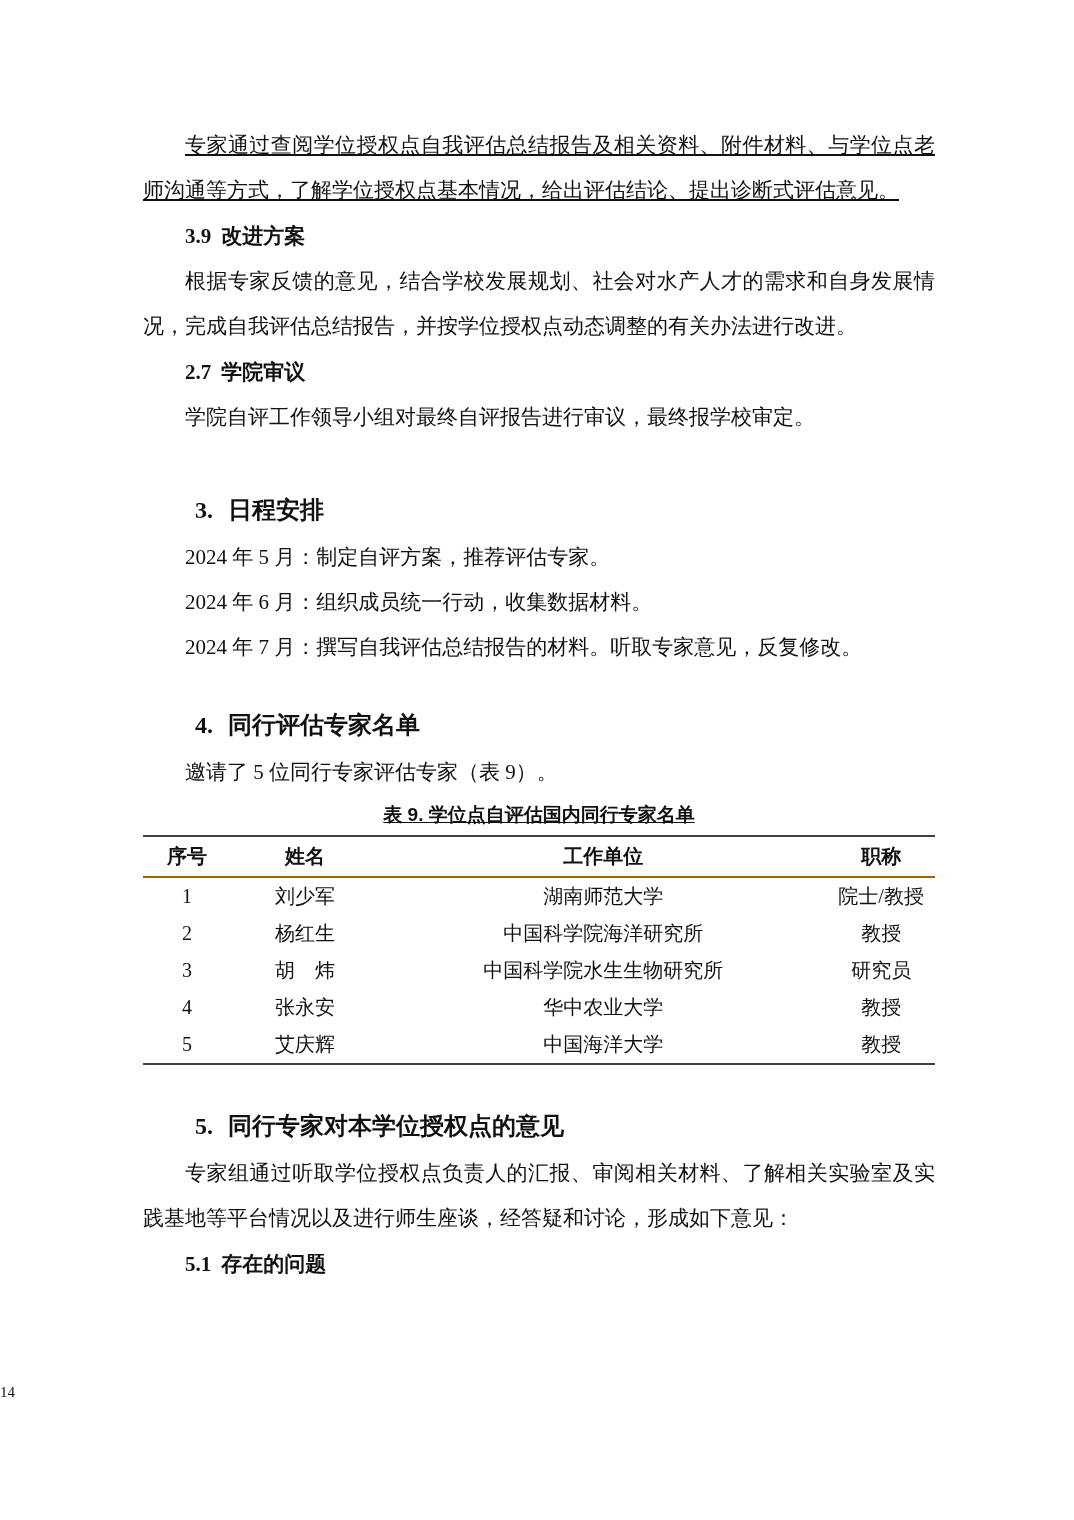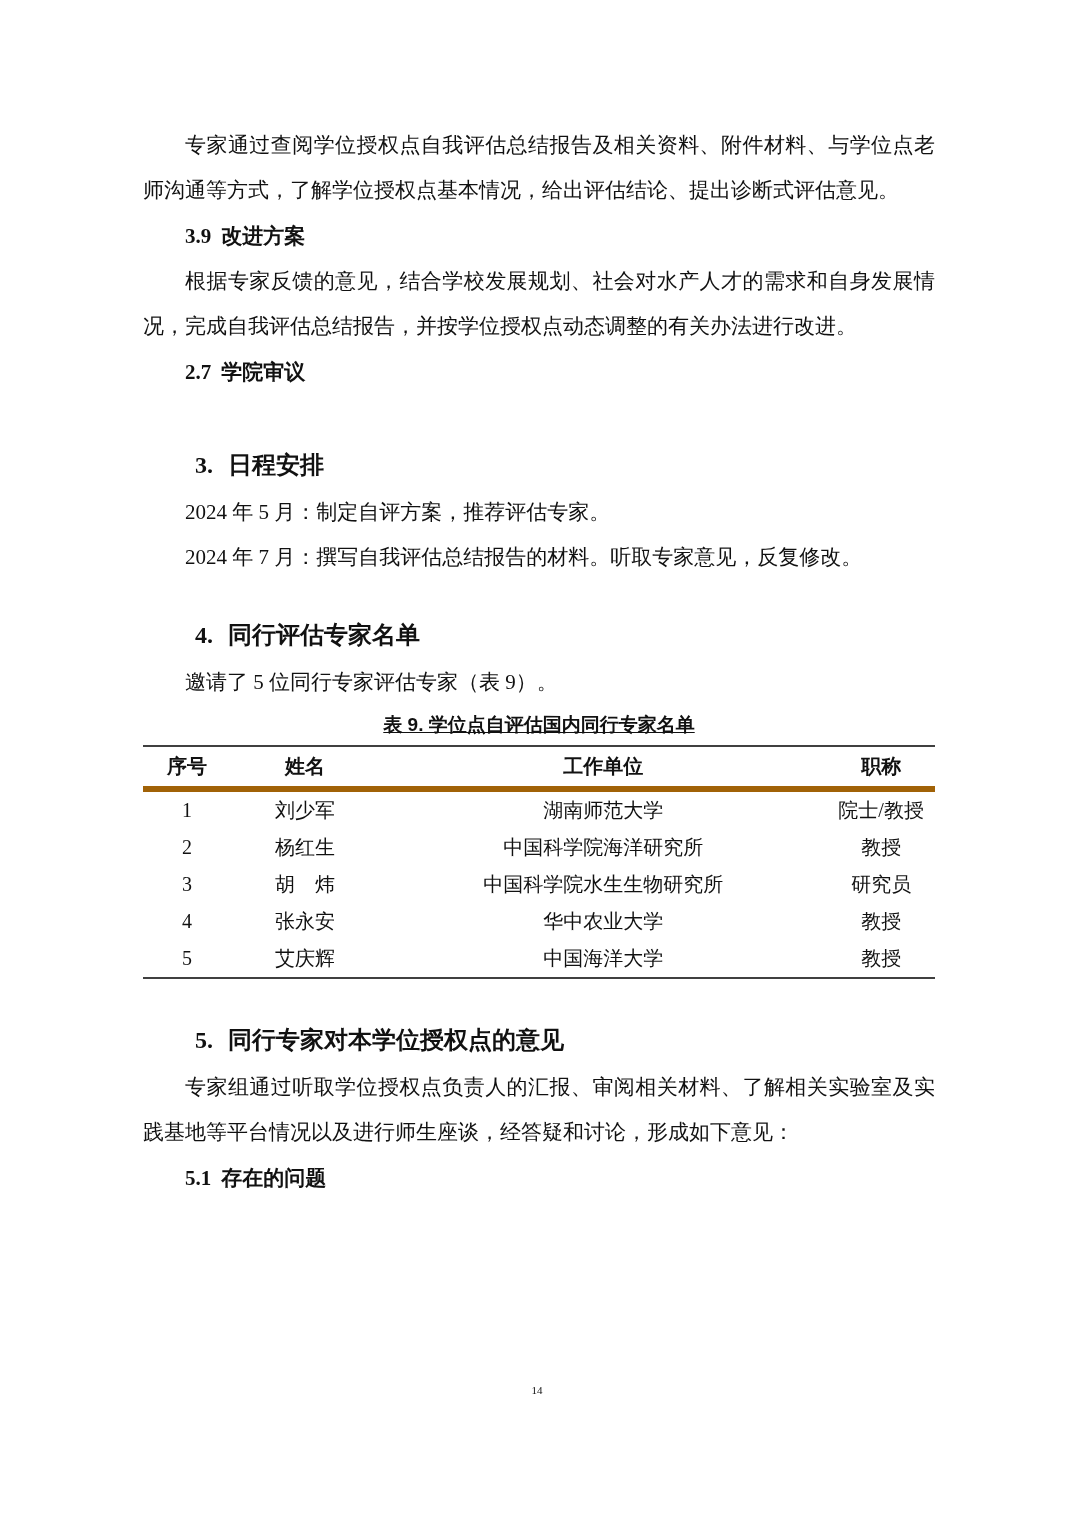--- a/index.html
+++ b/index.html
@@ -18,21 +18,21 @@
     top: 0;
     width: 792px;
   }
   p.body {
     margin: 0;
     font-size: 21px;
     line-height: 45px;
     text-align: justify;
     text-indent: 42px;
   }
-  #p-intro { margin-top: 123px; }
+  #p-intro { margin-top: 123px; text-decoration: underline; }
   .h-sub {
     margin: 0;
     font-size: 21px;
     line-height: 45px;
     font-weight: bold;
     text-indent: 42px;
     font-family: "Liberation Sans", "DejaVu Sans", sans-serif;
   }
   .h-sub .num {
     font-family: "Liberation Serif", "DejaVu Serif", serif;
@@ -66,58 +66,59 @@
   table.experts {
     width: 100%;
     border-collapse: collapse;
     border-top: 2px solid #404040;
     border-bottom: 2px solid #404040;
     font-size: 20px;
   }
   table.experts thead th {
     font-weight: bold;
     height: 39px;
-    border-bottom: 6px solid #a16207;
+    border-bottom: 2px solid #a16207;
     text-align: center;
     font-family: "Liberation Sans", "DejaVu Sans", sans-serif;
     padding: 0;
   }
   table.experts tbody td {
     height: 37px;
     text-align: center;
     padding: 0;
     font-family: "Liberation Serif", "DejaVu Serif", serif;
   }
   .page-number {
     position: absolute;
     top: 1384px;
     left: 0;
     width: 100%;
-    text-align: center;
-    font-size: 11px;
+    font-size: 15px;
   }
 </style>
 </head>
 <body>
 
 <div class="page">
   <div class="content">
 
     <p class="body" id="p-intro">专家通过查阅学位授权点自我评估总结报告及相关资料、附件材料、与学位点老师沟通等方式，了解学位授权点基本情况，给出评估结论、提出诊断式评估意见。</p>
 
     <p class="h-sub"><span class="num">3.9</span><span>改进方案</span></p>
 
     <p class="body">根据专家反馈的意见，结合学校发展规划、社会对水产人才的需求和自身发展情况，完成自我评估总结报告，并按学位授权点动态调整的有关办法进行改进。</p>
 
     <p class="h-sub"><span class="num">2.7</span><span>学院审议</span></p>
 
+    <p class="body">学院自评工作领导小组对最终自评报告进行审议，最终报学校审定。</p>
 
     <p class="h-big" id="h3"><span class="num">3.</span><span>日程安排</span></p>
 
     <p class="body">2024 年 5 月：制定自评方案，推荐评估专家。</p>
+    <p class="body">2024 年 6 月：组织成员统一行动，收集数据材料。</p>
     <p class="body">2024 年 7 月：撰写自我评估总结报告的材料。听取专家意见，反复修改。</p>
 
     <p class="h-big" id="h4"><span class="num">4.</span><span>同行评估专家名单</span></p>
 
     <p class="body">邀请了 5 位同行专家评估专家（表 9）。</p>
 
     <p class="table-title">表 9. 学位点自评估国内同行专家名单</p>
 
     <table class="experts">
       <colgroup>

